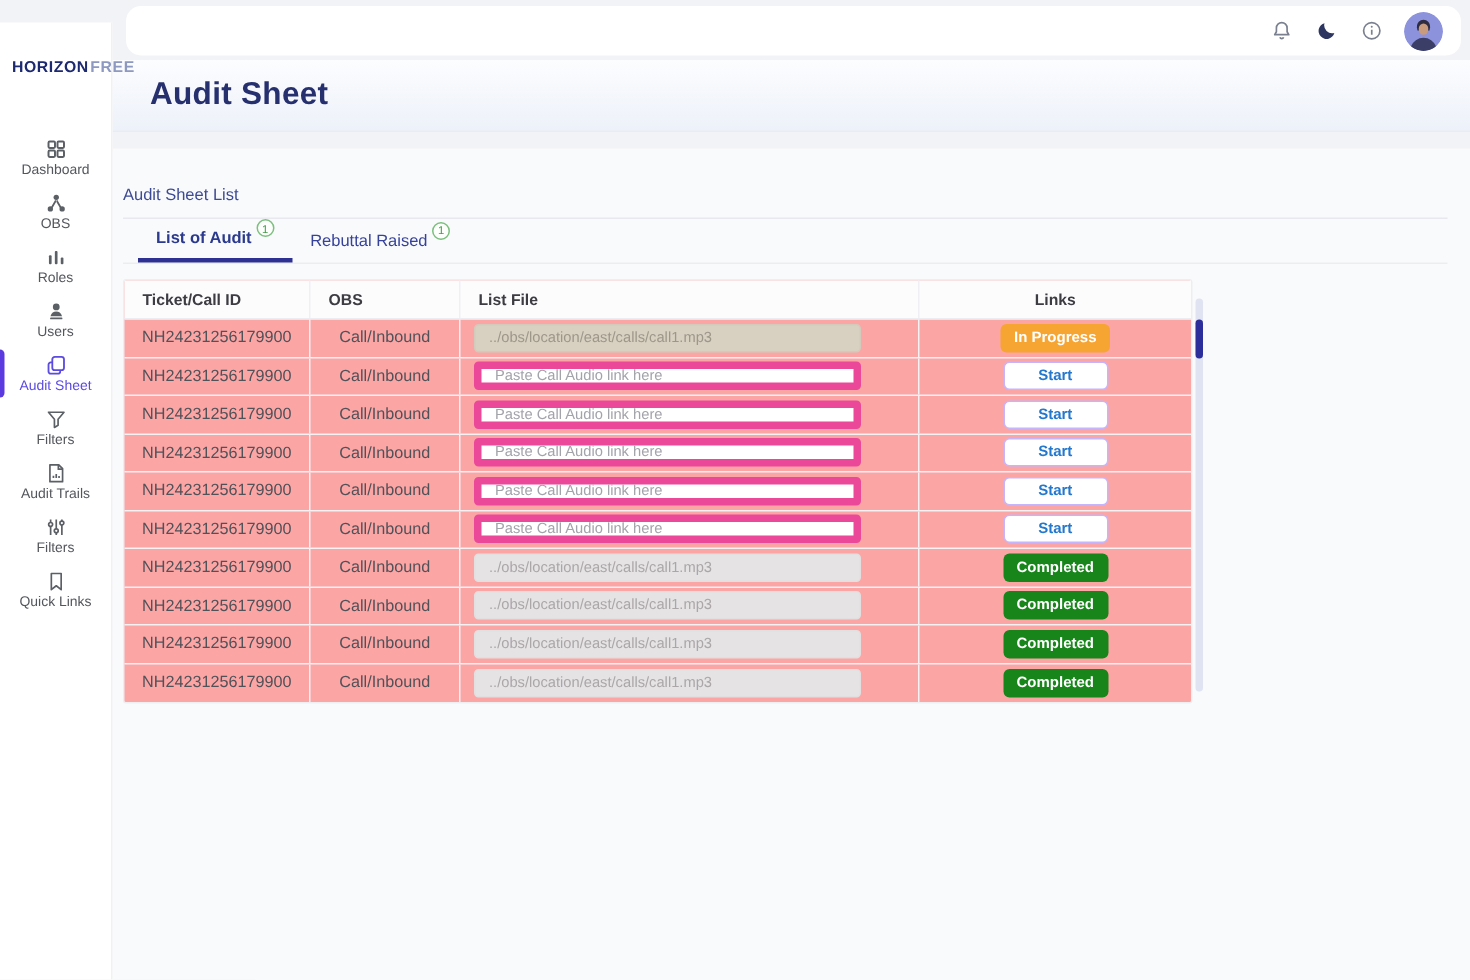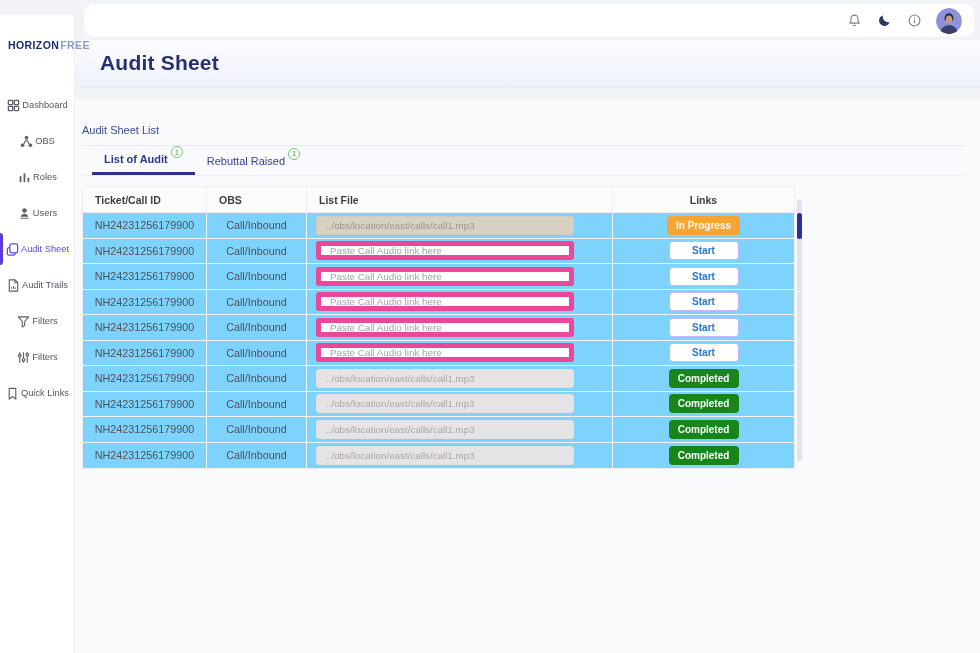--- a/index.html
+++ b/index.html
@@ -14,21 +14,21 @@
   
   .sidebar {
     position:absolute; left:0; top:15px; width:75px; height:653px;
     background:#ffffff; z-index:6; border-right:1px solid #f1f1f4;
   }
   .logo { padding:24px 0 0 8px; font-size:10.5px; font-weight:bold; letter-spacing:.4px; white-space:nowrap; }
   .logo-primary { color:#1d2a70; }
   .logo-secondary { color:#8d99c0; font-weight:600; margin-left:1px; }
   .sidebar nav { margin-top:36px; display:flex; flex-direction:column; }
   .nav-item {
-    position:relative; height:36px; display:flex; 
+    position:relative; height:36px; display:flex; flex-direction:column;
     align-items:center; justify-content:center; gap:1px;
     color:#5b5f66; cursor:pointer;
   }
   .nav-icon { height:15px; width:15px; display:flex; align-items:center; justify-content:center; }
   .nav-label { font-size:9.3px; color:#53565c; }
   .nav-item.active { color:#5b4be0; }
   .nav-item.active .nav-label { color:#5b4be0; }
   .nav-item.active::before {
     content:""; position:absolute; left:0; top:2px; bottom:2px; width:3px;
     background:#5b3ae0; border-radius:0 3px 3px 0;
@@ -65,21 +65,21 @@
   .tab-badge {
     margin-left:3px; width:12px; height:12px; border:1px solid #7cbf7e;
     color:#3f9e44; border-radius:50%; font-size:7.5px; font-weight:normal;
     display:flex; align-items:center; justify-content:center;
     background:#fcfffc; transform:translateY(-7px);
   }
 
   
   .table {
     position:absolute; left:7px; top:87px; width:713px;
-    background:#7dd3fc; border:1px solid #eceef2; border-radius:2px;
+    background:#fca5a5; border:1px solid #eceef2; border-radius:2px;
   }
   .thead, .tr { display:grid; grid-template-columns:124px 100px 306px 1fr; }
   .thead { height:26px; background:#fcfcfd; border-bottom:1px solid #ededf1; }
   .th {
     display:flex; align-items:center; padding-left:12px;
     font-weight:bold; font-size:10.5px; color:#3c3c42;
     border-right:1px solid #f0f0f4;
   }
   .th:last-child { border-right:none; justify-content:center; padding-left:0; }
   .tr { height:25.5px; border-bottom:1px solid #f2f2f5; }
@@ -168,34 +168,34 @@
           <svg viewBox="0 0 16 16" width="15" height="15" fill="none" stroke="currentColor" stroke-width="1.3">
             <rect x="5.2" y="2" width="8.3" height="9.5" rx="1.8"></rect>
             <path d="M10.8 11.5v.9a1.6 1.6 0 0 1-1.6 1.6H4.1a1.6 1.6 0 0 1-1.6-1.6V7.6A1.6 1.6 0 0 1 4.1 6h1.1"></path>
           </svg>
         </span>
         <span class="nav-label">Audit Sheet</span>
       </div>
       <div class="nav-item">
         <span class="nav-icon">
           <svg viewBox="0 0 16 16" width="15" height="15" fill="none" stroke="currentColor" stroke-width="1.2">
+            <path d="M2.5 3h11L9.3 8v4.3l-2.6 1.5V8z" stroke-linejoin="round"></path>
+          </svg>
+        </span>
+        <span class="nav-label">Filters</span>
+      </div>
+      <div class="nav-item">
+        <span class="nav-icon">
+          <svg viewBox="0 0 16 16" width="15" height="15" fill="none" stroke="currentColor" stroke-width="1.2">
             <path d="M3.5 2h6.3l2.7 2.7V14H3.5z" stroke-linejoin="round"></path>
             <path d="M9.5 2v3h3"></path>
             <path d="M6 11.4V9.8M8 11.4V8.6M10 11.4V10"></path>
           </svg>
         </span>
         <span class="nav-label">Audit Trails</span>
-      </div>
-      <div class="nav-item">
-        <span class="nav-icon">
-          <svg viewBox="0 0 16 16" width="15" height="15" fill="none" stroke="currentColor" stroke-width="1.2">
-            <path d="M2.5 3h11L9.3 8v4.3l-2.6 1.5V8z" stroke-linejoin="round"></path>
-          </svg>
-        </span>
-        <span class="nav-label">Filters</span>
       </div>
       <div class="nav-item">
         <span class="nav-icon">
           <svg viewBox="0 0 16 16" width="15" height="15" fill="none" stroke="currentColor" stroke-width="1.2">
             <path d="M4 2.5v11M8 2.5v11M12 2.5v11"></path>
             <circle cx="4" cy="6" r="1.4" fill="#fff"></circle>
             <circle cx="8" cy="10.5" r="1.4" fill="#fff"></circle>
             <circle cx="12" cy="5" r="1.4" fill="#fff"></circle>
           </svg>
         </span>

